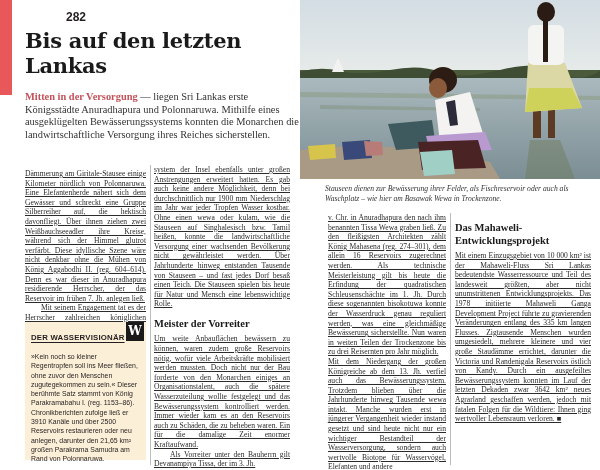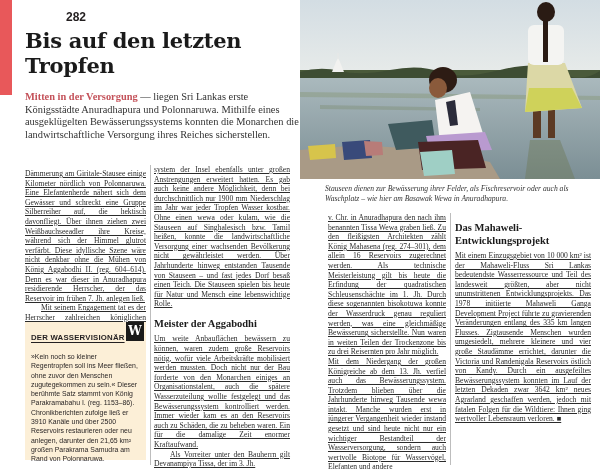--- a/index.html
+++ b/index.html
@@ -32,21 +32,21 @@
 
     .photo { position: absolute; left: 300px; top: 0; width: 300px; height: 179px; overflow: hidden; }
     .caption { position: absolute; left: 325px; top: 184px; width: 270px; font-family: "Liberation Serif", serif; font-style: italic; font-size: 7.6px; line-height: 9.6px; color: #333; }
   </style>
 </head>
 <body>
 
 <div class="accent-bar"></div>
 <div class="page-number">282</div>
 
-<h1 class="title">Bis auf den letzten Tropfen</h1>
+<h1 class="title">Bis auf den letzten Lankas</h1>
 <p class="lead"><span class="kicker">Mitten in der Versorgung</span><span> — liegen Sri Lankas erste Königsstädte Anuradhapura und Polonnaruwa. Mithilfe eines ausgeklügelten Bewässerungssystems konnten die Monarchen die landwirtschaftliche Versorgung ihres Reiches sicherstellen.</span></p>
 
 <div class="photo">
   <svg width="300" height="179" viewBox="0 0 300 179" xmlns="http://www.w3.org/2000/svg">
     <defs>
       <linearGradient id="sky" x1="0" y1="0" x2="0" y2="1">
         <stop offset="0" stop-color="#d3dde3"></stop>
         <stop offset="1" stop-color="#e9ecea"></stop>
       </linearGradient>
       <linearGradient id="water" x1="0" y1="0" x2="0" y2="1">
@@ -79,39 +79,39 @@
     <path d="M146 102 L155 100 L158 125 L150 126 Z" fill="#2b2b3a"></path>
     <path d="M88 124 L132 120 L136 147 L96 150 Z" fill="#3f5a5e"></path>
     <path d="M126 136 L185 132 L192 150 L130 152 Z" fill="#b99ad0"></path>
     <path d="M118 142 L178 140 L186 168 L122 170 Z" fill="#4a2424"></path>
     <path d="M120 152 L152 150 L155 174 L124 176 Z" fill="#9fcfc5"></path>
     <path d="M8 146 L35 144 L36 158 L10 160 Z" fill="#d7c44b"></path>
     <path d="M42 142 L70 140 L72 158 L44 160 Z" fill="#394a7a"></path>
     <path d="M64 141 L82 142 L83 155 L66 156 Z" fill="#b87c78"></path>
   </svg>
 </div>
-<p class="caption">Stauseen dienen zur Bewässerung ihrer Felder, als Fischreservoir oder auch als Waschplatz – wie hier am Basawak Wewa in Anuradhapura.</p>
+<p class="caption">Stauseen dienen zur Bewässerung ihrer Felder, als Fischreservoir oder auch als Waschplatz – wie hier am Basawak Wewa in Trockenzone.</p>
 
 <div class="rule rule1"></div>
 <div class="rule rule2"></div>
 
 <div class="col col1">
   <p>Dämmerung am Giritale-Stausee einige Kilometer nördlich von Polonnaruwa. Eine Elefantenherde nähert sich dem Gewässer und schreckt eine Gruppe Silberreiher auf, die hektisch davonfliegt. Über ihnen ziehen zwei Weißbauchseeadler ihre Kreise, während sich der Himmel glutrot verfärbt. Diese idyllische Szene wäre nicht denkbar ohne die Mühen von König Aggabodhi II. (reg. 604–614). Denn es war dieser in Anuradhapura residierende Herrscher, der das Reservoir im frühen 7. Jh. anlegen ließ.</p>
   <p class="indent">Mit seinem Engagement tat es der Herrscher zahlreichen königlichen Vorgängern gleich, die das Bewässerungs-</p>
 </div>
 
 <div class="infobox">
   <div class="w-badge">W</div>
   <div class="box-title">DER WASSERVISIONÄR</div>
   <p class="box-text">»Kein noch so kleiner Regentropfen soll ins Meer fließen, ohne zuvor den Menschen zugutegekommen zu sein.« Dieser berühmte Satz stammt von König Parakramabahu I. (reg. 1153–86). Chronikberichten zufolge ließ er 3910 Kanäle und über 2500 Reservoirs restaurieren oder neu anlegen, darunter den 21,65 km² großen Parakrama Samudra am Rand von Polonnaruwa.</p>
 </div>
 
 <div class="col col2">
   <p>system der Insel ebenfalls unter großen Anstrengungen erweitert hatten. Es gab auch keine andere Möglichkeit, denn bei durchschnittlich nur 1900 mm Niederschlag im Jahr war jeder Tropfen Wasser kostbar. Ohne einen wewa oder kulam, wie die Stauseen auf Singhalesisch bzw. Tamil heißen, konnte die landwirtschaftliche Versorgung einer wachsenden Bevölkerung nicht gewährleistet werden. Über Jahrhunderte hinweg entstanden Tausende von Stauseen – und fast jedes Dorf besaß einen Teich. Die Stauseen spielen bis heute für Natur und Mensch eine lebenswichtige Rolle.</p>
-  <h2 class="subhead">Meister der Aggabodhi</h2>
+  <h2 class="subhead">Meister der Vorreiter</h2>
   <p>Um weite Anbauflächen bewässern zu können, waren zudem große Reservoirs nötig, wofür viele Arbeitskräfte mobilisiert werden mussten. Doch nicht nur der Bau forderte von den Monarchen einiges an Organisationstalent, auch die spätere Wasserzuteilung wollte festgelegt und das Bewässerungssystem kontrolliert werden. Immer wieder kam es an den Reservoirs auch zu Schäden, die zu beheben waren. Ein für die damalige Zeit enormer Kraftaufwand.</p>
   <p class="indent">Als Vorreiter unter den Bauherrn gilt Devanampiya Tissa, der im 3. Jh.</p>
 </div>
 
 <div class="col col3">
   <p>v. Chr. in Anuradhapura den nach ihm benannten Tissa Wewa graben ließ. Zu den fleißigsten Architekten zählt König Mahasena (reg. 274–301), dem allein 16 Reservoirs zugerechnet werden. Als technische Meisterleistung gilt bis heute die Erfindung der quadratischen Schleusenschächte im 1. Jh. Durch diese sogenannten bisokotuwa konnte der Wasserdruck genau reguliert werden, was eine gleichmäßige Bewässerung sicherstellte. Nun waren in weiten Teilen der Trockenzone bis zu drei Reisernten pro Jahr möglich.</p>
   <p>Mit dem Niedergang der großen Königreiche ab dem 13. Jh. verfiel auch das Bewässerungssystem. Trotzdem blieben über die Jahrhunderte hinweg Tausende wewa intakt. Manche wurden erst in jüngerer Vergangenheit wieder instand gesetzt und sind heute nicht nur ein wichtiger Bestandteil der Wasserversorgung, sondern auch wertvolle Biotope für Wasservögel, Elefanten und andere</p>
 </div>
 
 <div class="col col4">

